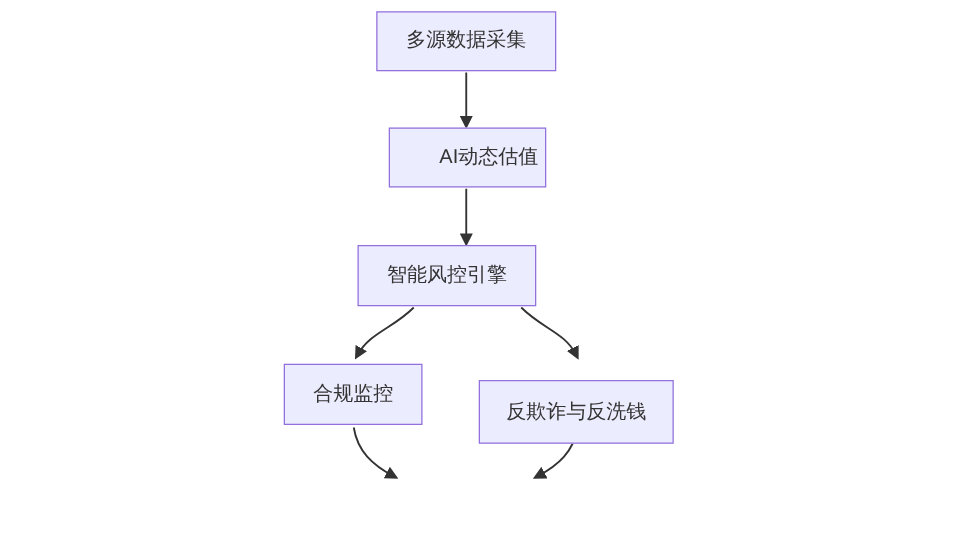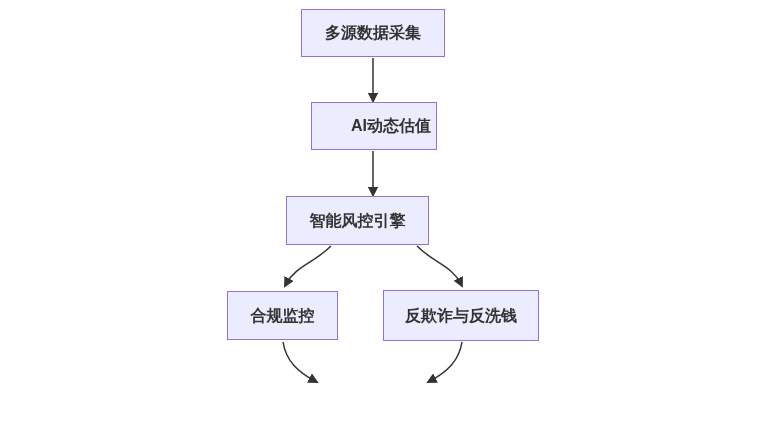--- a/index.html
+++ b/index.html
@@ -7,21 +7,20 @@
     padding: 0;
     background: #ffffff;
     font-family: "Liberation Sans", "DejaVu Sans", sans-serif;
   }
   .canvas {
     position: relative;
     width: 716px;
     height: 447px;
     background: #ffffff;
     overflow: hidden;
-    font-weight: bold;
   }
   .edges-layer {
     position: absolute;
     left: 0;
     top: 0;
     width: 768px;
     height: 447px;
   }
   .edge {
     fill: none;
@@ -42,21 +41,21 @@
     font-size: 16px;
     line-height: 1.2;
     white-space: nowrap;
     text-align: center;
   }
   
   #n-data-collection   { left: 301px; top:   9px; width: 144px; height: 48px; }
   #n-ai-valuation      { left: 311px; top: 102px; width: 126px; height: 48px; padding-left: 34px; }
   #n-risk-engine       { left: 286px; top: 196px; width: 143px; height: 49px; }
   #n-compliance        { left: 227px; top: 291px; width: 111px; height: 49px; }
-  #n-antifraud-aml     { left: 383px; top: 290px; width: 156px; height: 51px; }
+  #n-antifraud-aml     { left: 383px; top: 304px; width: 156px; height: 51px; }
   #n-risk-disposal     { left: 295px; top: 386px; width: 155px; height: 49px; }
 </style>
 </head>
 <body>
 
 <div class="canvas">
 
   <svg class="edges-layer" viewBox="0 0 768 447" xmlns="http://www.w3.org/2000/svg">
     <defs>
       <marker id="arrowhead" viewBox="0 0 10 10" refX="6" refY="5" markerWidth="7" markerHeight="7" orient="auto-start-reverse">

